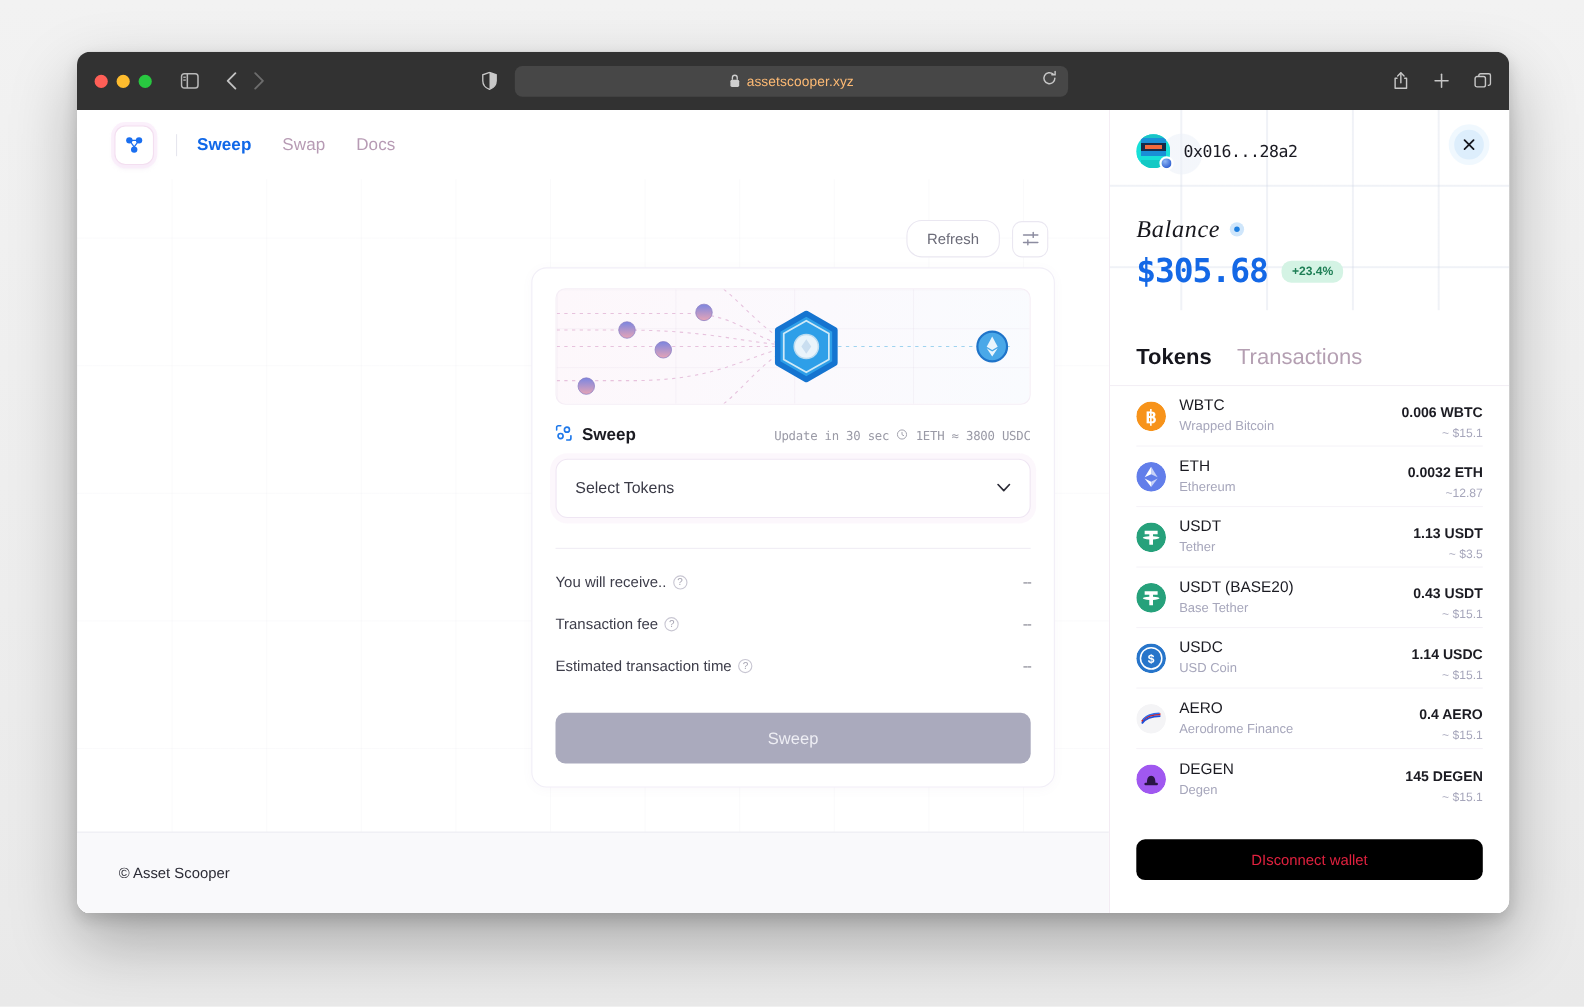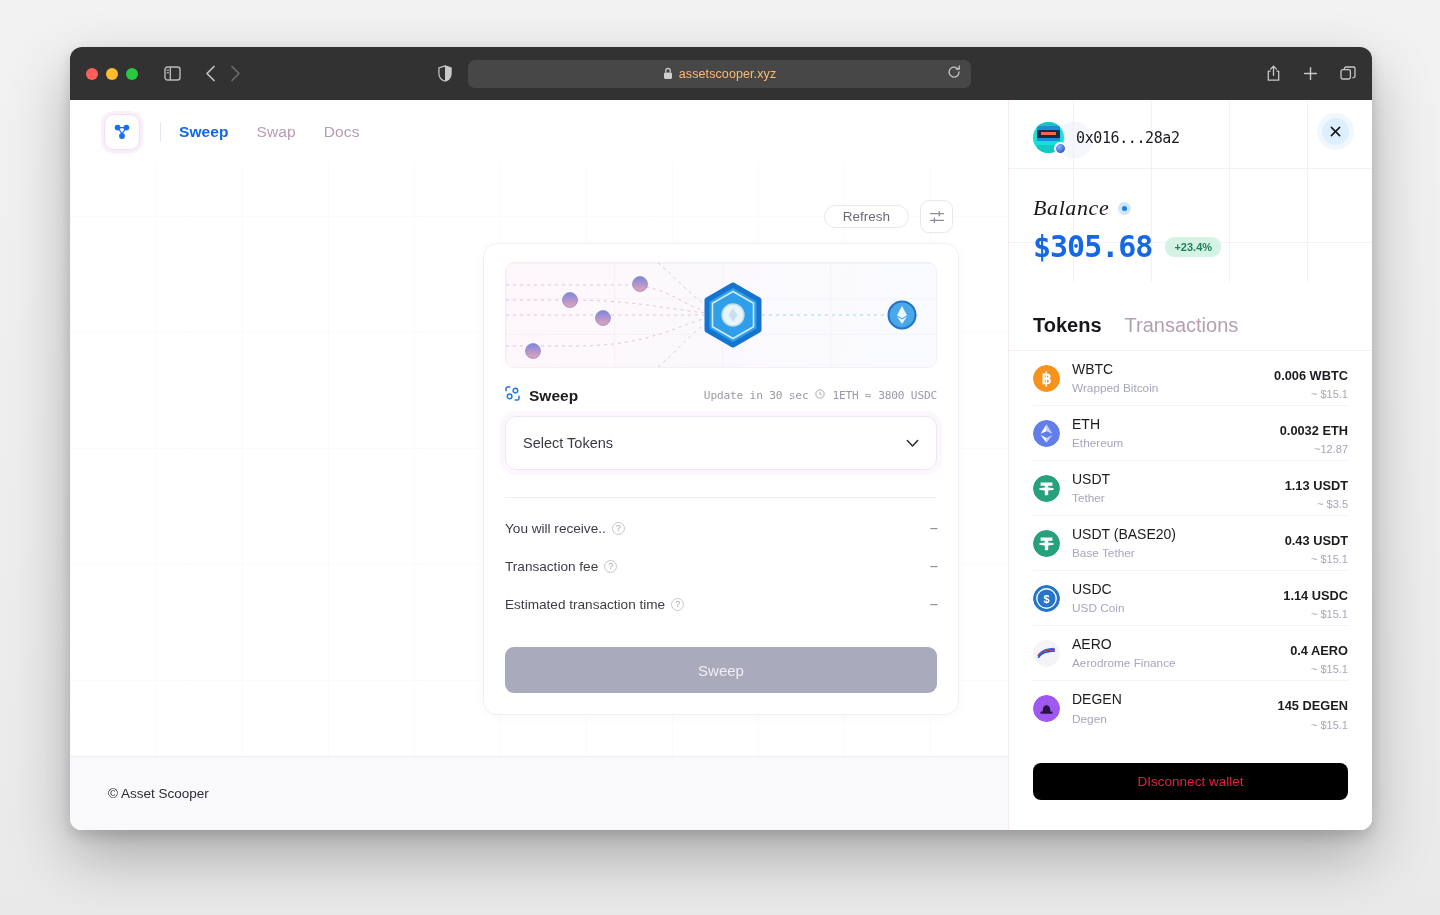--- a/index.html
+++ b/index.html
@@ -108,21 +108,21 @@
   }
   .nav-link.active { color: #1068e8; font-weight: 700; }
 
   #app-main { flex: 1; position: relative; min-height: 0; }
 
   #toolbar-row {
     position: absolute; right: 55px; top: 37px;
     display: flex; gap: 11px; align-items: center;
   }
   #refresh-btn {
-    height: 23px; padding: 0 18px;
+    height: 34px; padding: 0 18px;
     border-radius: 14px; border: 1px solid #eae7f1;
     background: #fff; color: #6b6b78;
     font-size: 13.5px; font-family: inherit;
     cursor: pointer;
     display: flex; align-items: center;
   }
   #settings-btn {
     width: 33px; height: 33px;
     border-radius: 9px; border: 1px solid #eae7f1;
     background: #fff;

